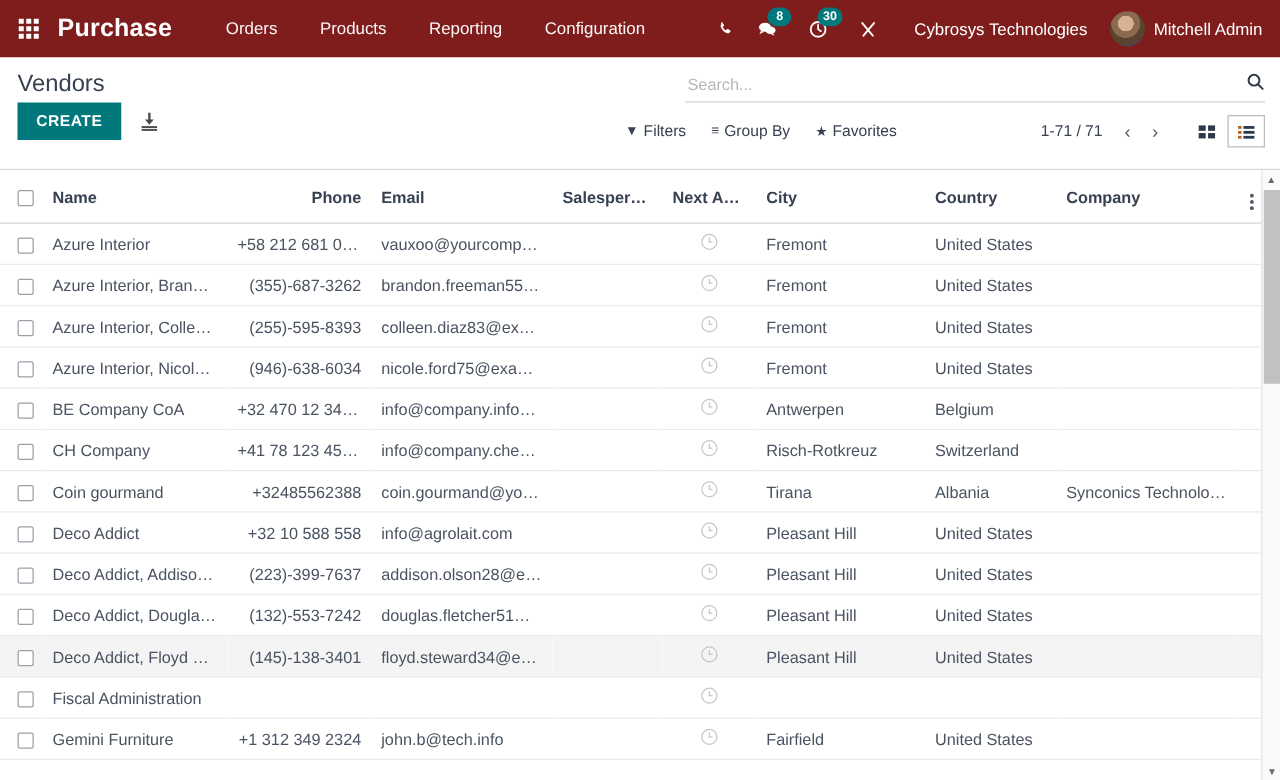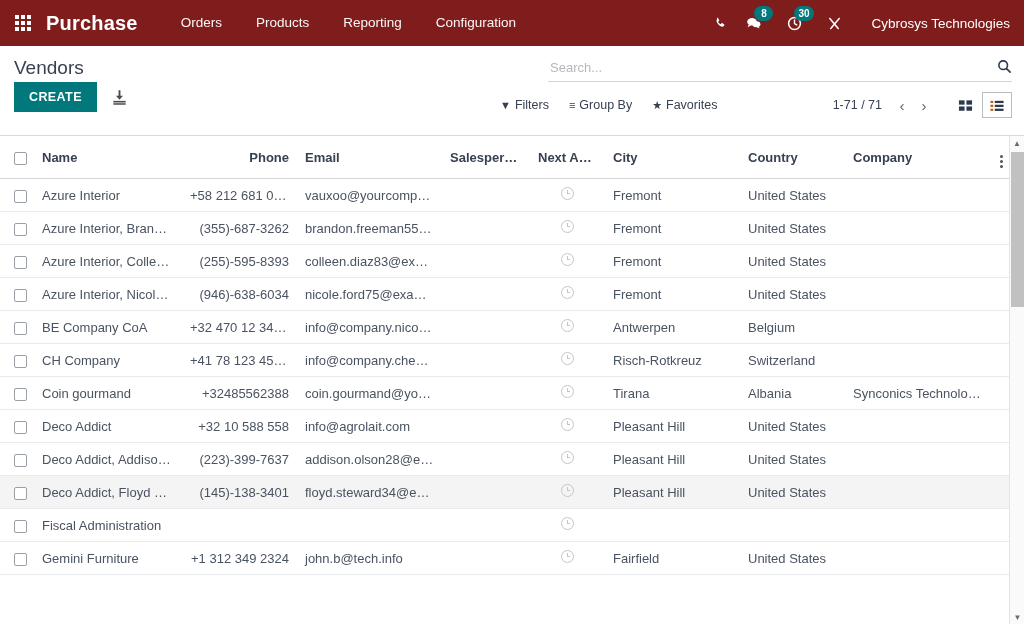--- a/index.html
+++ b/index.html
@@ -238,20 +238,24 @@
         <path d="M8 4.2V8l2.4 1.5" fill="none" stroke="#ffffff" stroke-width="1.5" stroke-linecap="round"></path>
       </svg>
       <span class="badge">30</span>
     </div>
     <div class="sysicon" style="margin-left:6px">
       <svg width="15" height="15" viewBox="0 0 16 16" fill="none" stroke="#ffffff" stroke-width="1.6" stroke-linecap="round">
         <path d="M3 2.6l9 10.8M13 2.6L4 13.4"></path>
       </svg>
     </div>
     <div id="company-name">Cybrosys Technologies</div>
+    <div id="user-menu">
+      <span id="avatar"></span>
+      <span id="username">Mitchell Admin</span>
+    </div>
   </div>
 </div>
 
 <div id="control-panel">
   <div id="cp-left">
     <div id="page-title">Vendors</div>
     <div id="cp-buttons">
       <button id="create-btn">CREATE</button>
       <span id="import-btn">
         <svg width="17" height="17" viewBox="0 0 16 16" fill="#4b4b4b">
@@ -386,21 +390,21 @@
           <td class="c-activity"><span class="clock"></span></td>
           <td class="c-city">Fremont</td>
           <td class="c-country">United States</td>
           <td class="c-company"></td>
           <td class="c-opt"></td>
         </tr>
         <tr>
           <td class="c-check"><span class="cbx"></span></td>
           <td class="c-name">BE Company CoA</td>
           <td class="c-phone">+32 470 12 34 56</td>
-          <td class="c-email">info@company.nicole…</td>
+          <td class="c-email">info@company.info…</td>
           <td class="c-sales"></td>
           <td class="c-activity"><span class="clock"></span></td>
           <td class="c-city">Antwerpen</td>
           <td class="c-country">Belgium</td>
           <td class="c-company"></td>
           <td class="c-opt"></td>
         </tr>
         <tr>
           <td class="c-check"><span class="cbx"></span></td>
           <td class="c-name">CH Company</td>
@@ -435,20 +439,32 @@
           <td class="c-city">Pleasant Hill</td>
           <td class="c-country">United States</td>
           <td class="c-company"></td>
           <td class="c-opt"></td>
         </tr>
         <tr>
           <td class="c-check"><span class="cbx"></span></td>
           <td class="c-name">Deco Addict, Addison …</td>
           <td class="c-phone">(223)-399-7637</td>
           <td class="c-email">addison.olson28@ex…</td>
+          <td class="c-sales"></td>
+          <td class="c-activity"><span class="clock"></span></td>
+          <td class="c-city">Pleasant Hill</td>
+          <td class="c-country">United States</td>
+          <td class="c-company"></td>
+          <td class="c-opt"></td>
+        </tr>
+        <tr>
+          <td class="c-check"><span class="cbx"></span></td>
+          <td class="c-name">Deco Addict, Douglas …</td>
+          <td class="c-phone">(132)-553-7242</td>
+          <td class="c-email">douglas.fletcher51@e…</td>
           <td class="c-sales"></td>
           <td class="c-activity"><span class="clock"></span></td>
           <td class="c-city">Pleasant Hill</td>
           <td class="c-country">United States</td>
           <td class="c-company"></td>
           <td class="c-opt"></td>
         </tr>
         <tr class="hovered">
           <td class="c-check"><span class="cbx"></span></td>
           <td class="c-name">Deco Addict, Floyd St…</td>

